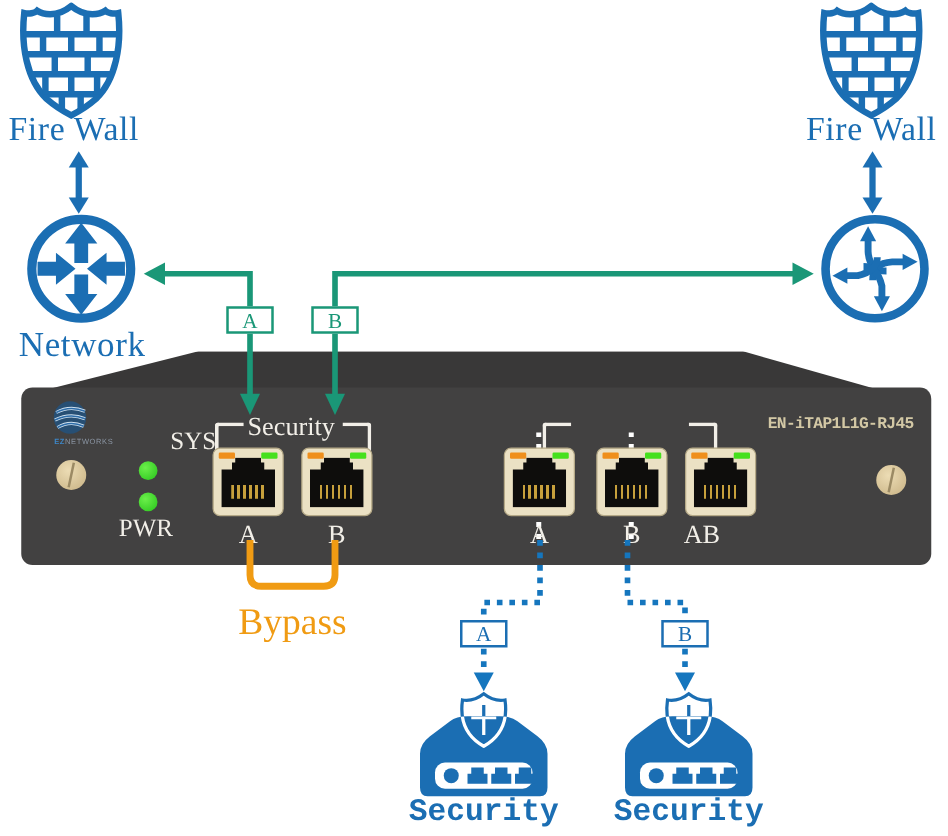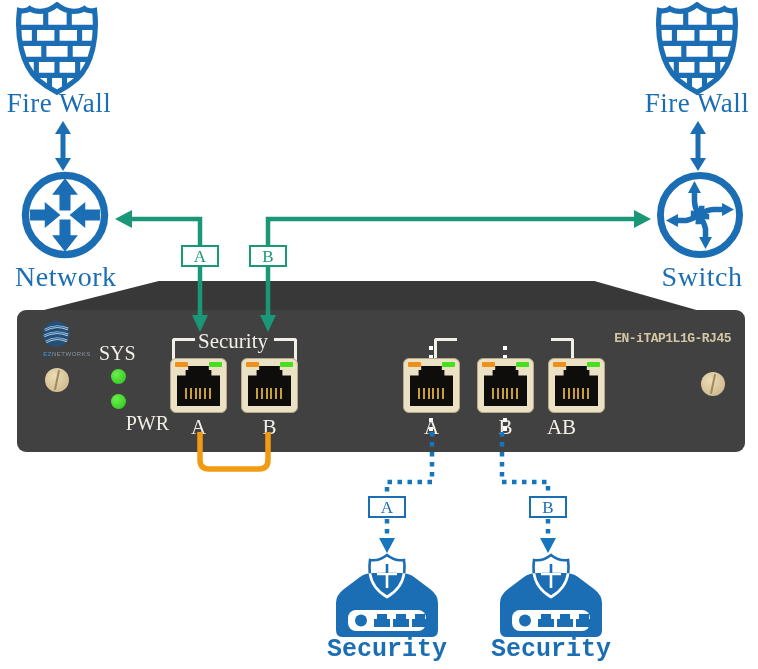--- a/index.html
+++ b/index.html
@@ -124,40 +124,39 @@
       <path d="M40,48 Q52,48 56,65 L56,76"></path>
       <path d="M52,40 Q52,52 35,56 L24,56"></path>
     </g>
     <g fill="#1b6eb3">
       <polygon points="44,13 37,26 51,26"></polygon>
       <polygon points="87,44 74,37 74,51"></polygon>
       <polygon points="56,87 49,74 63,74"></polygon>
       <polygon points="13,56 26,49 26,63"></polygon>
     </g>
   </svg>
-  <div class="node-label" style="left:650px;top:261px;width:104px;font-size:28px">Switch</div>
 
   <div class="panel-top"></div>
   <div class="panel">
 
     <svg class="abs" style="left:25px;top:10px" width="28" height="28" viewBox="0 0 28 28">
       <circle cx="14" cy="14" r="13" fill="#274f74"></circle>
       <g stroke="#cfe0ee" stroke-width="2.5" fill="none">
         <path d="M3,10 Q14,4 26,9"></path>
           <path d="M2,16 Q14,10 26,15"></path>
           <path d="M4,22 Q14,16 25,21"></path>
       </g>
       <path d="M3,10 Q14,4 26,9 M2,16 Q14,10 26,15 M4,22 Q14,16 25,21" stroke="#2d6ca8" stroke-width="1.2" fill="none"></path>
     </svg>
     <div class="brand"><b>EZ</b><span>NETWORKS</span></div>
 
-    <div class="panel-text" style="left:82px;top:32px;width:74px;font-size:20px;text-align:left">SYS</div>
+    <div class="panel-text" style="left:82px;top:32px;width:74px;font-size:20px;text-align:right">SYS</div>
     <div class="led" style="left:94px;top:59px"></div>
     <div class="led" style="left:94px;top:84px"></div>
-    <div class="panel-text" style="left:78px;top:102px;width:74px;font-size:20px;text-align:right">PWR</div>
+    <div class="panel-text" style="left:78px;top:102px;width:74px;font-size:20px;text-align:left">PWR</div>
 
     <div class="screw" style="left:28px;top:58px"></div>
     <div class="screw" style="left:684px;top:62px"></div>
 
     <div class="model-text">EN-iTAP1L1G-RJ45</div>
 
     <div class="tapdot" style="left:412px"></div>
     <div class="tapdot" style="left:486px"></div>
 
     <div class="panel-text" style="left:166px;top:19px;width:100px;font-size:21px">Security</div>
@@ -238,20 +237,21 @@
       <polygon points="387,553 379,538 395,538"></polygon>
       <polygon points="548,553 540,538 556,538"></polygon>
     </g>
   </svg>
 
   <div class="tag green" style="left:181px;top:245px">A</div>
   <div class="tag green" style="left:249px;top:245px">B</div>
   <div class="tag blue" style="left:368px;top:496px">A</div>
   <div class="tag blue" style="left:529px;top:496px">B</div>
 
+  <div class="bypass-label">Bypass</div>
 
   <svg class="abs" style="left:333px;top:553px" width="108" height="86" viewBox="0 0 108 86">
     <defs>
         <clipPath id="bodyA">
           <path d="M9,84 Q3,84 3,77 L3,50 Q3,42 11,36 L27,24 Q32,20 41,20 L67,20 Q76,20 81,24 L97,36 Q105,42 105,50 L105,77 Q105,84 99,84 Z"></path>
         </clipPath>
       </defs>
     <path d="M54,2 C59,6 65,8 71,7 C73,21 70,35 54,44 C38,35 35,21 37,7 C43,8 49,6 54,2 Z" fill="#fff" stroke="#1b6eb3" stroke-width="2.6"></path>
     <path d="M54,11 V35 M44,21 H64" stroke="#1b6eb3" stroke-width="2.6" fill="none"></path>
     <path d="M9,84 Q3,84 3,77 L3,50 Q3,42 11,36 L27,24 Q32,20 41,20 L67,20 Q76,20 81,24 L97,36 Q105,42 105,50 L105,77 Q105,84 99,84 Z" fill="#1b6eb3"></path>

